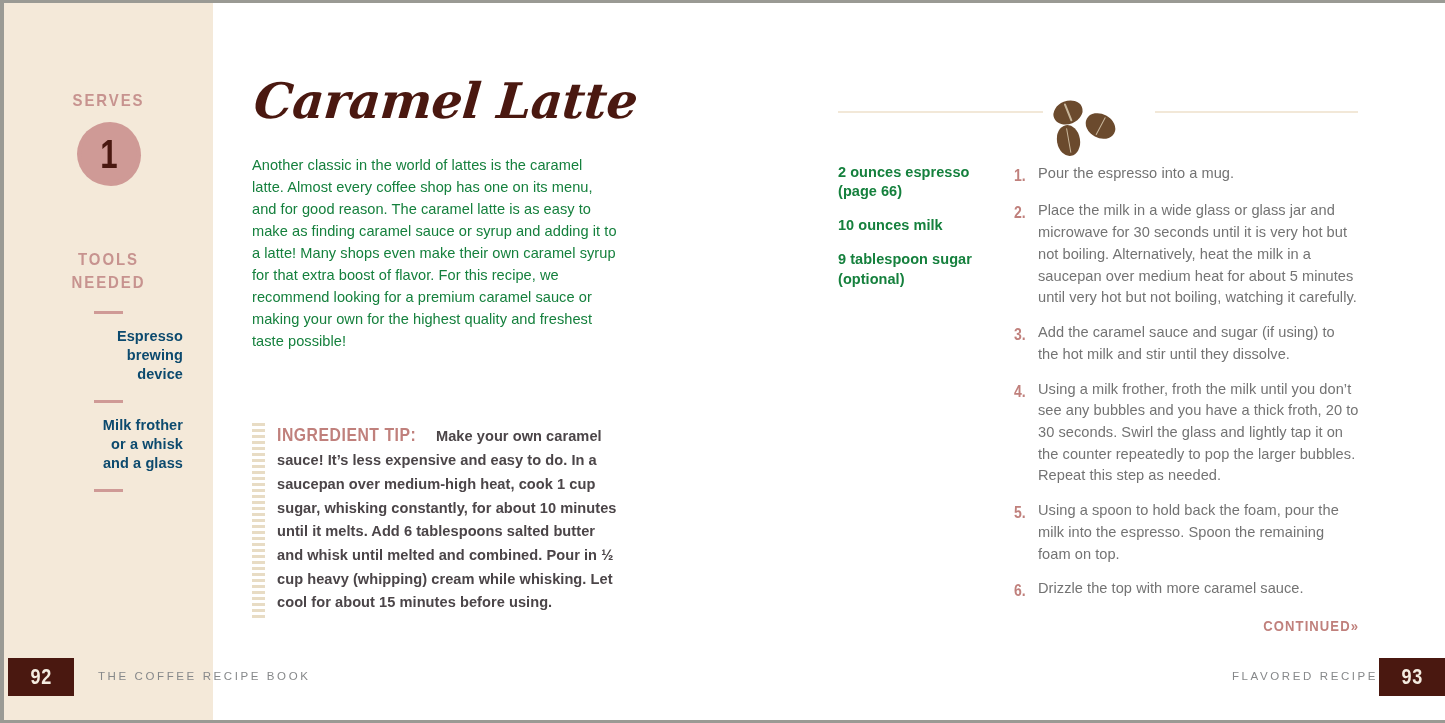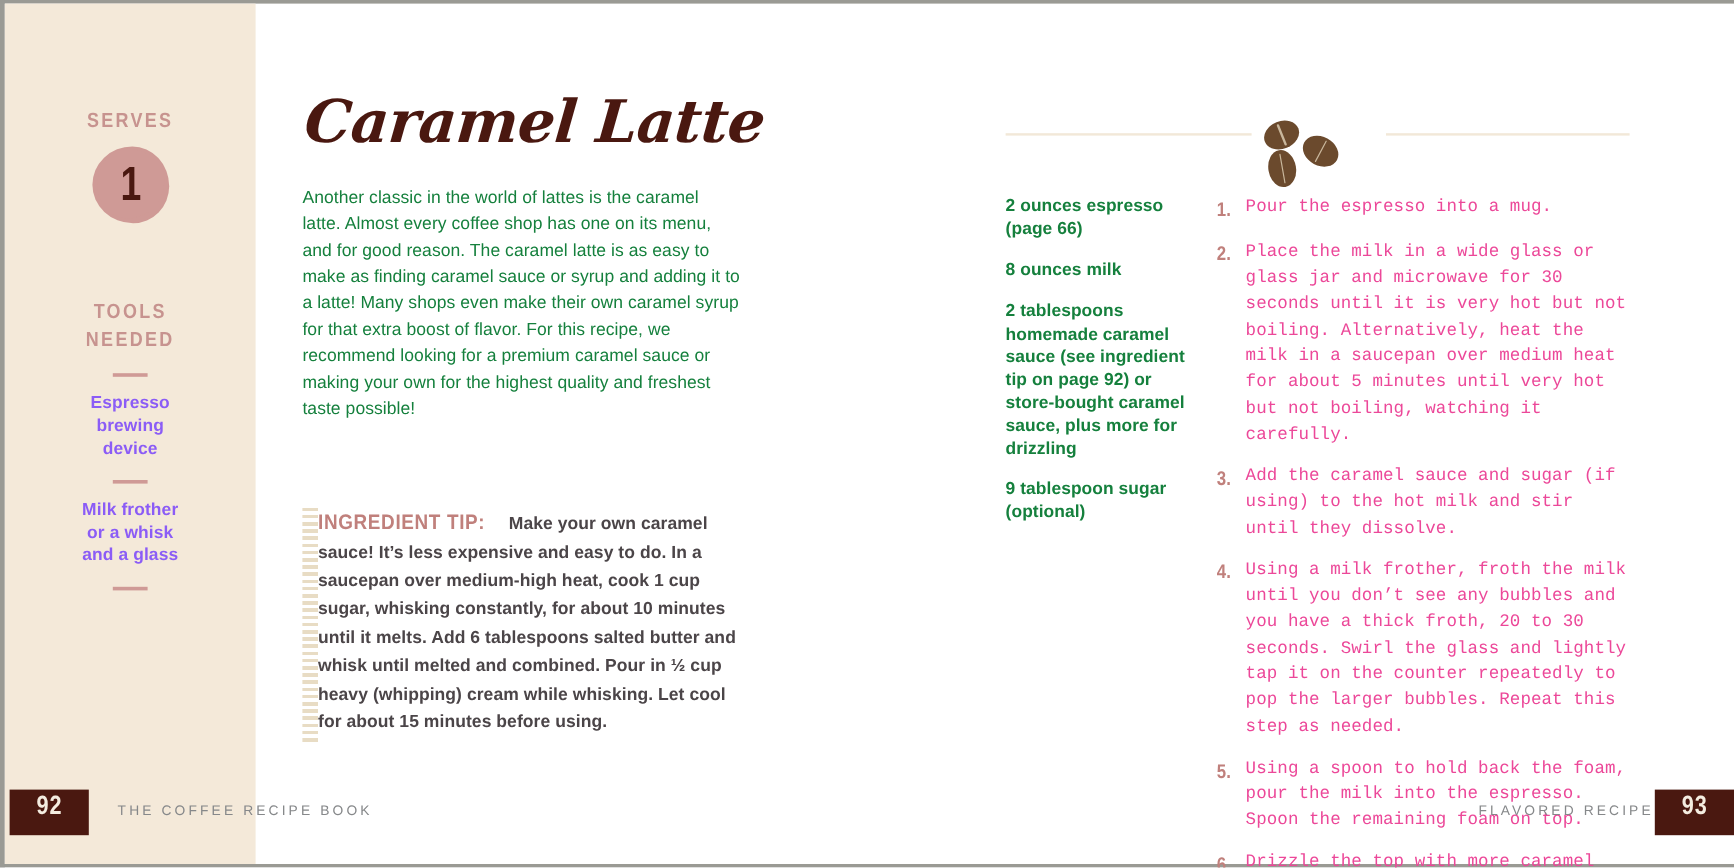--- a/index.html
+++ b/index.html
@@ -92,23 +92,24 @@
   .tool-rule {
     width: 29px;
     height: 3px;
     background: #cf9a96;
     margin: 16px auto 13px auto;
   }
 
   .tool-item {
     font-size: 14.5px;
     font-weight: 600;
-    color: #8b5cf6;
+    color: #0c4a6e;
     line-height: 1.31;
     letter-spacing: 0.1px;
+    text-align: right;
   }
 
   
   .left-body {
     position: absolute;
     left: 248px;
     top: 74px;
     width: 366px;
   }
 
@@ -133,20 +134,21 @@
     letter-spacing: 0.05px;
   }
 
   
   .tip-wrap {
     position: absolute;
     left: 248px;
     top: 418px;
     width: 366px;
     display: flex;
+    gap: 12px;
   }
   .tip-dashes {
     width: 13px;
     flex: 0 0 13px;
     height: 196px;
     background-image: repeating-linear-gradient(
       to bottom,
       #e8dcc4 0px, #e8dcc4 3px,
       transparent 3px, transparent 6px
     );
@@ -239,24 +241,23 @@
     font-size: 16.5px;
     font-weight: 700;
     color: #c0807c;
     line-height: 1.48;
     transform: scaleX(0.85);
     transform-origin: left center;
   }
   .step-text {
     flex: 1;
     font-size: 14.6px;
-    color: #ec4899;
+    color: #737373;
     line-height: 1.49;
     letter-spacing: 0.05px;
-    font-family: Liberation Mono, monospace;
   }
   .continued {
     text-align: right;
     margin-top: 15px;
     font-family: "Liberation Sans Narrow", "Liberation Sans", sans-serif;
     font-size: 14.5px;
     font-weight: 700;
     color: #c0807c;
     letter-spacing: 1.2px;
     transform: scaleX(0.9);
@@ -264,20 +265,21 @@
   }
 
   
   .folio-box {
     position: absolute;
     top: 655px;
     width: 66px;
     height: 38px;
     background: #4a1810;
     display: flex;
+    align-items: center;
     justify-content: center;
   }
   .folio-box.left  { left: 4px; }
   .folio-box.right { left: 1375px; }
   .folio-num {
     font-family: "Liberation Sans Narrow", "Liberation Sans", sans-serif;
     font-size: 22px;
     font-weight: 700;
     color: #f4ece0;
     transform: scaleX(0.82);
@@ -345,22 +347,21 @@
     <div class="bean bean2">
         <div class="crease"></div>
       </div>
     <div class="bean bean3">
         <div class="crease"></div>
       </div>
   </div>
 
   <section class="ingredients">
     <div class="ingredient">2 ounces espresso (page 66)</div>
-    <div class="ingredient">8 ounces milk</div>
-    <div class="ingredient">2 tablespoons homemade caramel sauce (see ingredient tip on page 92) or store-bought caramel sauce, plus more for drizzling</div>
+    <div class="ingredient">10 ounces milk</div>
     <div class="ingredient">9 tablespoon sugar (optional)</div>
   </section>
 
   <section class="steps">
 
     <div class="step">
       <span class="step-num">1.</span>
       <span class="step-text">Pour the espresso into a mug.</span>
     </div>
 

